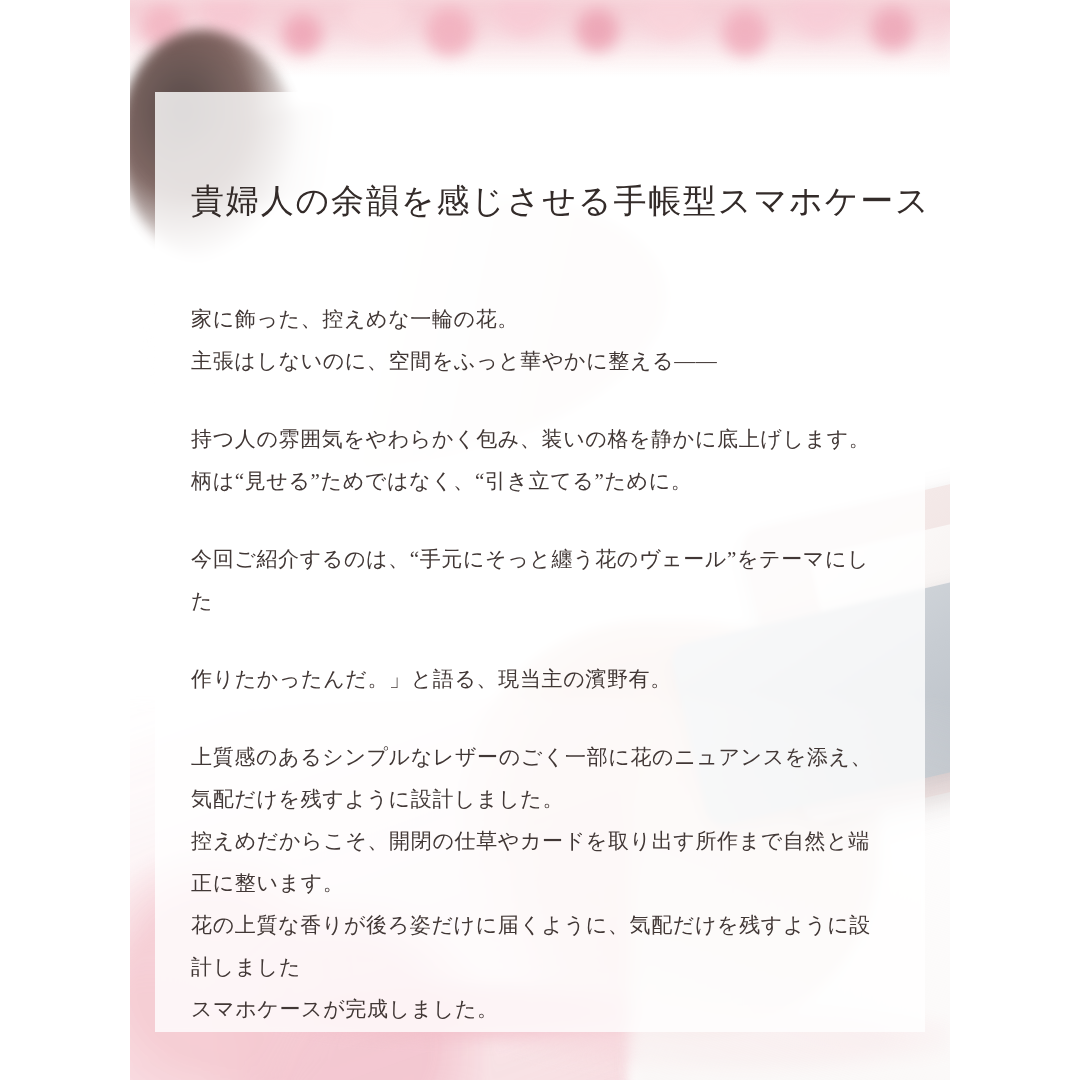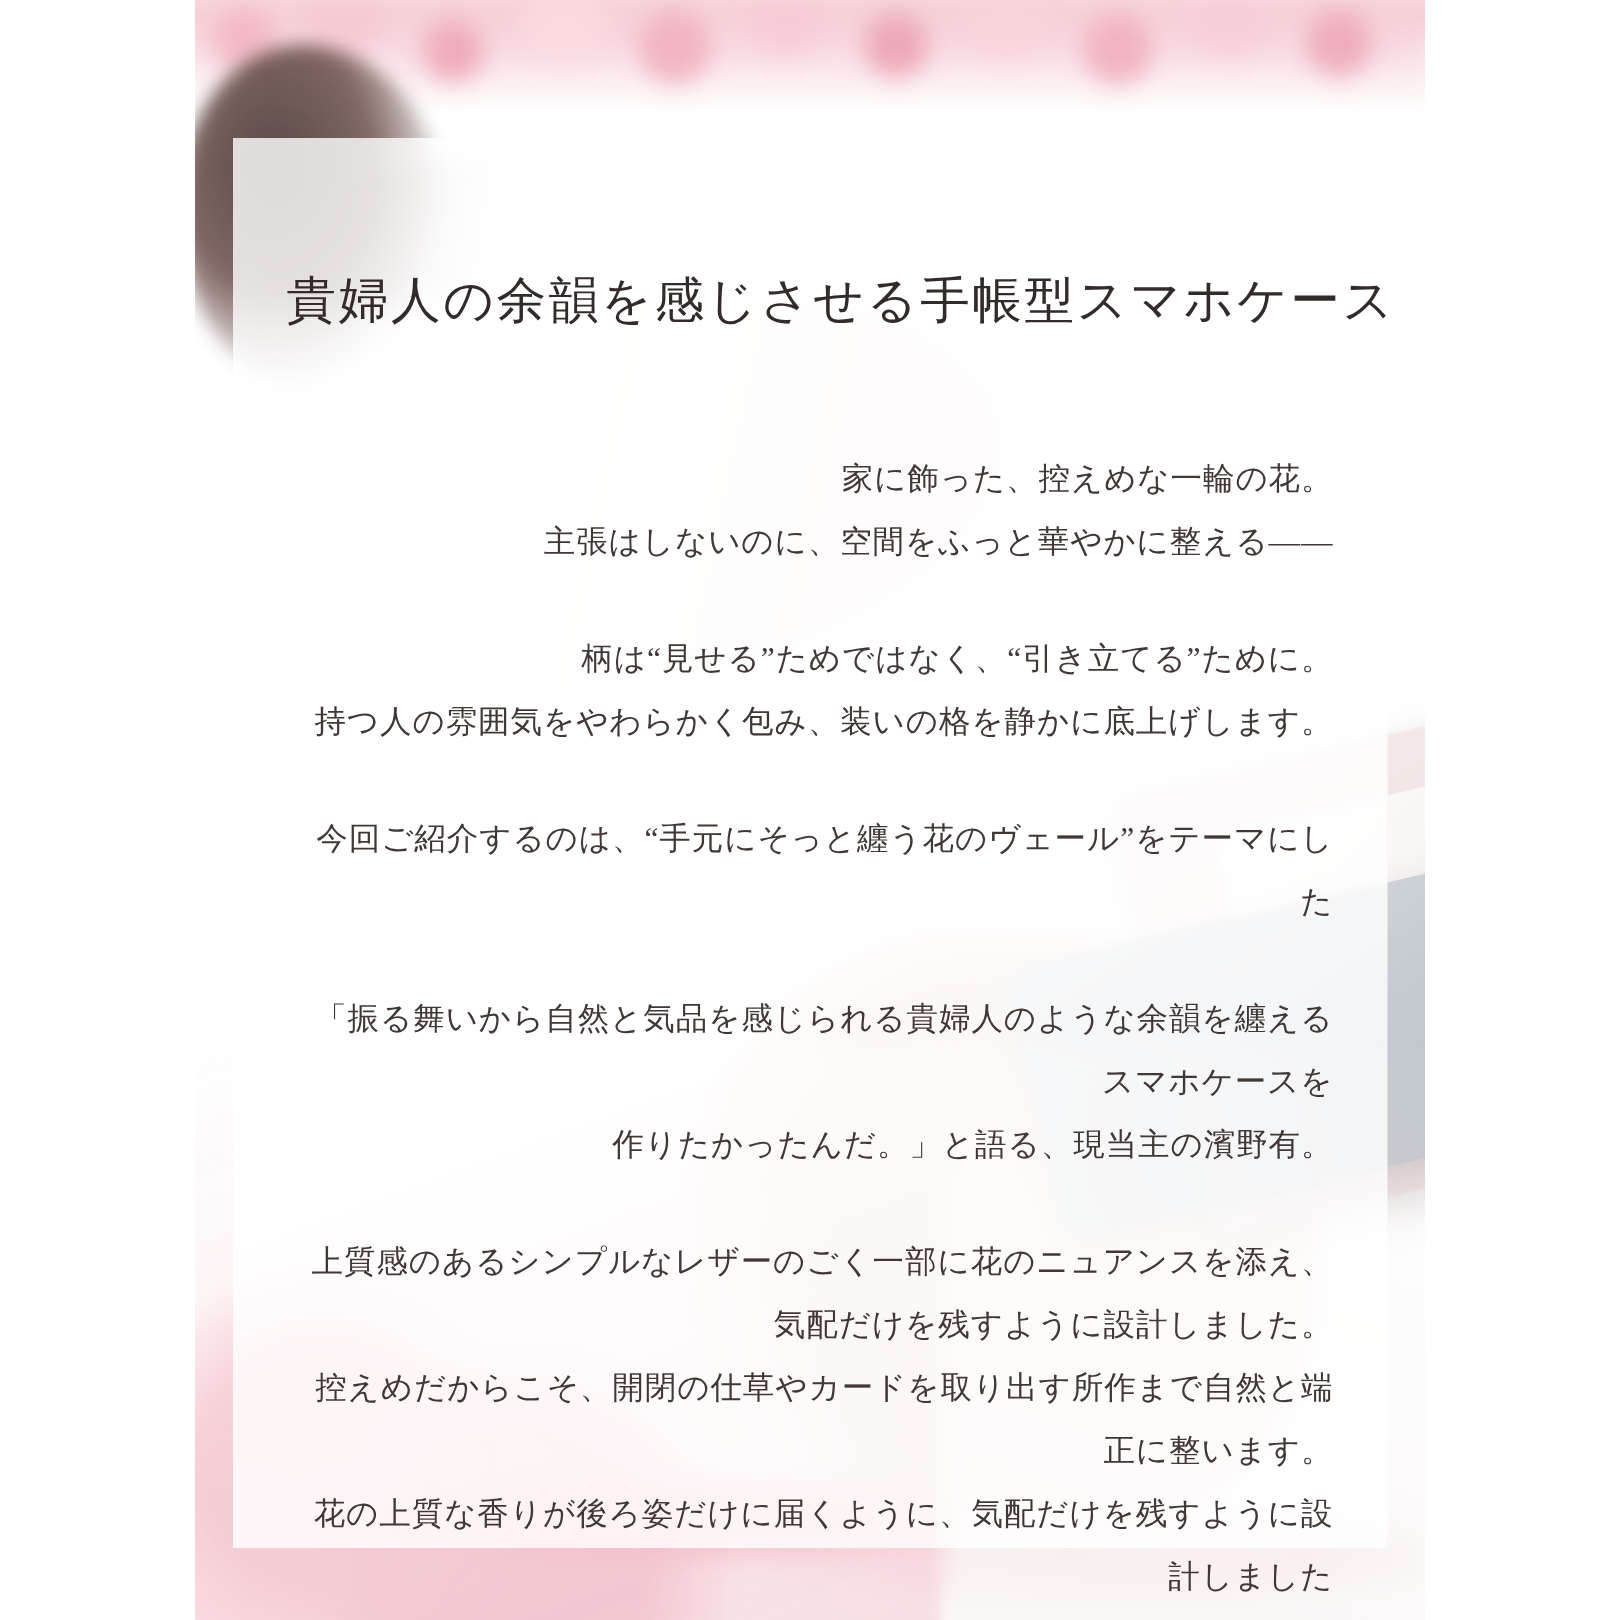--- a/index.html
+++ b/index.html
@@ -179,21 +179,21 @@
     height: 940px;
     background: rgba(255,255,255,.80);
     backdrop-filter: blur(2px);
   }
 
   .panel-content {
     position: relative;
     width: 100%;
     height: 100%;
     padding: 86px 36px 40px;
-    text-align: right;
+    text-align: left;
     color: #3c3230;
   }
 
   .title {
     font-size: 33px;
     letter-spacing: .055em;
     color: #332b29;
     line-height: 1.4;
     white-space: nowrap;
     font-weight: 400;
@@ -241,34 +241,33 @@
     <div class="gap-1"></div>
 
     <div class="block">
       <p>家に飾った、控えめな一輪の花。</p>
       <p>主張はしないのに、空間をふっと華やかに整える——</p>
     </div>
 
     <div class="gap-2"></div>
 
     <div class="block">
+      <p>持つ人の雰囲気をやわらかく包み、装いの格を静かに底上げします。</p>
       <p>柄は“見せる”ためではなく、“引き立てる”ために。</p>
-      <p>持つ人の雰囲気をやわらかく包み、装いの格を静かに底上げします。</p>
     </div>
 
     <div class="gap-3"></div>
 
     <div class="block">
       <p>今回ご紹介するのは、“手元にそっと纏う花のヴェール”をテーマにした</p>
     </div>
 
     <div class="gap-4"></div>
 
     <div class="block">
-      <p>「振る舞いから自然と気品を感じられる貴婦人のような余韻を纏えるスマホケースを</p>
       <p>作りたかったんだ。」と語る、現当主の濱野有。</p>
     </div>
 
     <div class="gap-5"></div>
 
     <div class="block">
       <p>上質感のあるシンプルなレザーのごく一部に花のニュアンスを添え、</p>
       <p>気配だけを残すように設計しました。</p>
       <p>控えめだからこそ、開閉の仕草やカードを取り出す所作まで自然と端正に整います。</p>
       <p>花の上質な香りが後ろ姿だけに届くように、気配だけを残すように設計しました</p>

